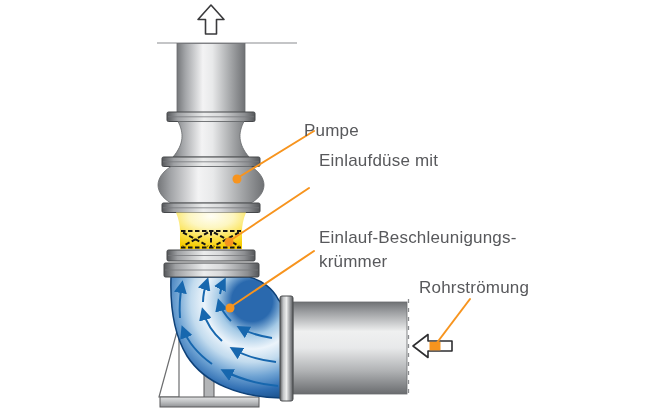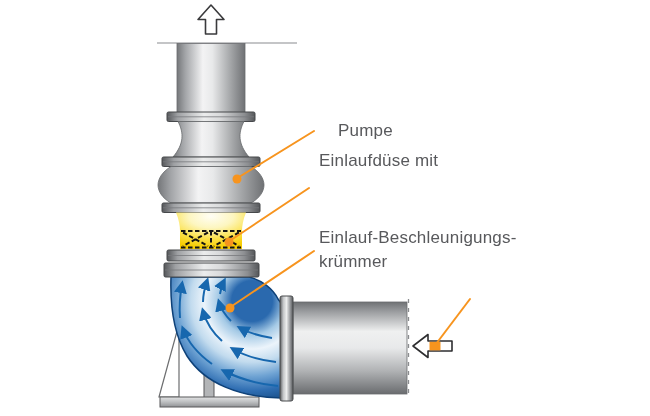--- a/index.html
+++ b/index.html
@@ -161,25 +161,26 @@
       <circle cx="229" cy="242" r="4.5" fill="#F7941E"></circle>
 
       <line x1="232" y1="306" x2="314" y2="251" stroke="#F7941E" stroke-width="2" stroke-linecap="round"></line>
       <circle cx="230" cy="308" r="4.5" fill="#F7941E"></circle>
 
       <line x1="436" y1="344" x2="470" y2="299" stroke="#F7941E" stroke-width="2" stroke-linecap="round"></line>
       <rect x="429.5" y="341.8" width="11" height="8.6" fill="#F7941E"></rect>
     </g>
   </svg>
 
-  <div class="lbl" style="left:338px;top:119px">Pumpe</div>
+  <div class="lbl" style="left:304px;top:119px">Pumpe</div>
 
   <div class="lbl" style="left:319px;top:149px">
     <span>Einlaufdüse mit</span>
   </div>
 
   <div class="lbl" style="left:319px;top:226px">
     <span>Einlauf-Beschleunigungs-</span>
     <span>krümmer</span>
   </div>
 
+  <div class="lbl" style="left:419px;top:276px">Rohrströmung</div>
 
 </div>
 
 </body></html>

